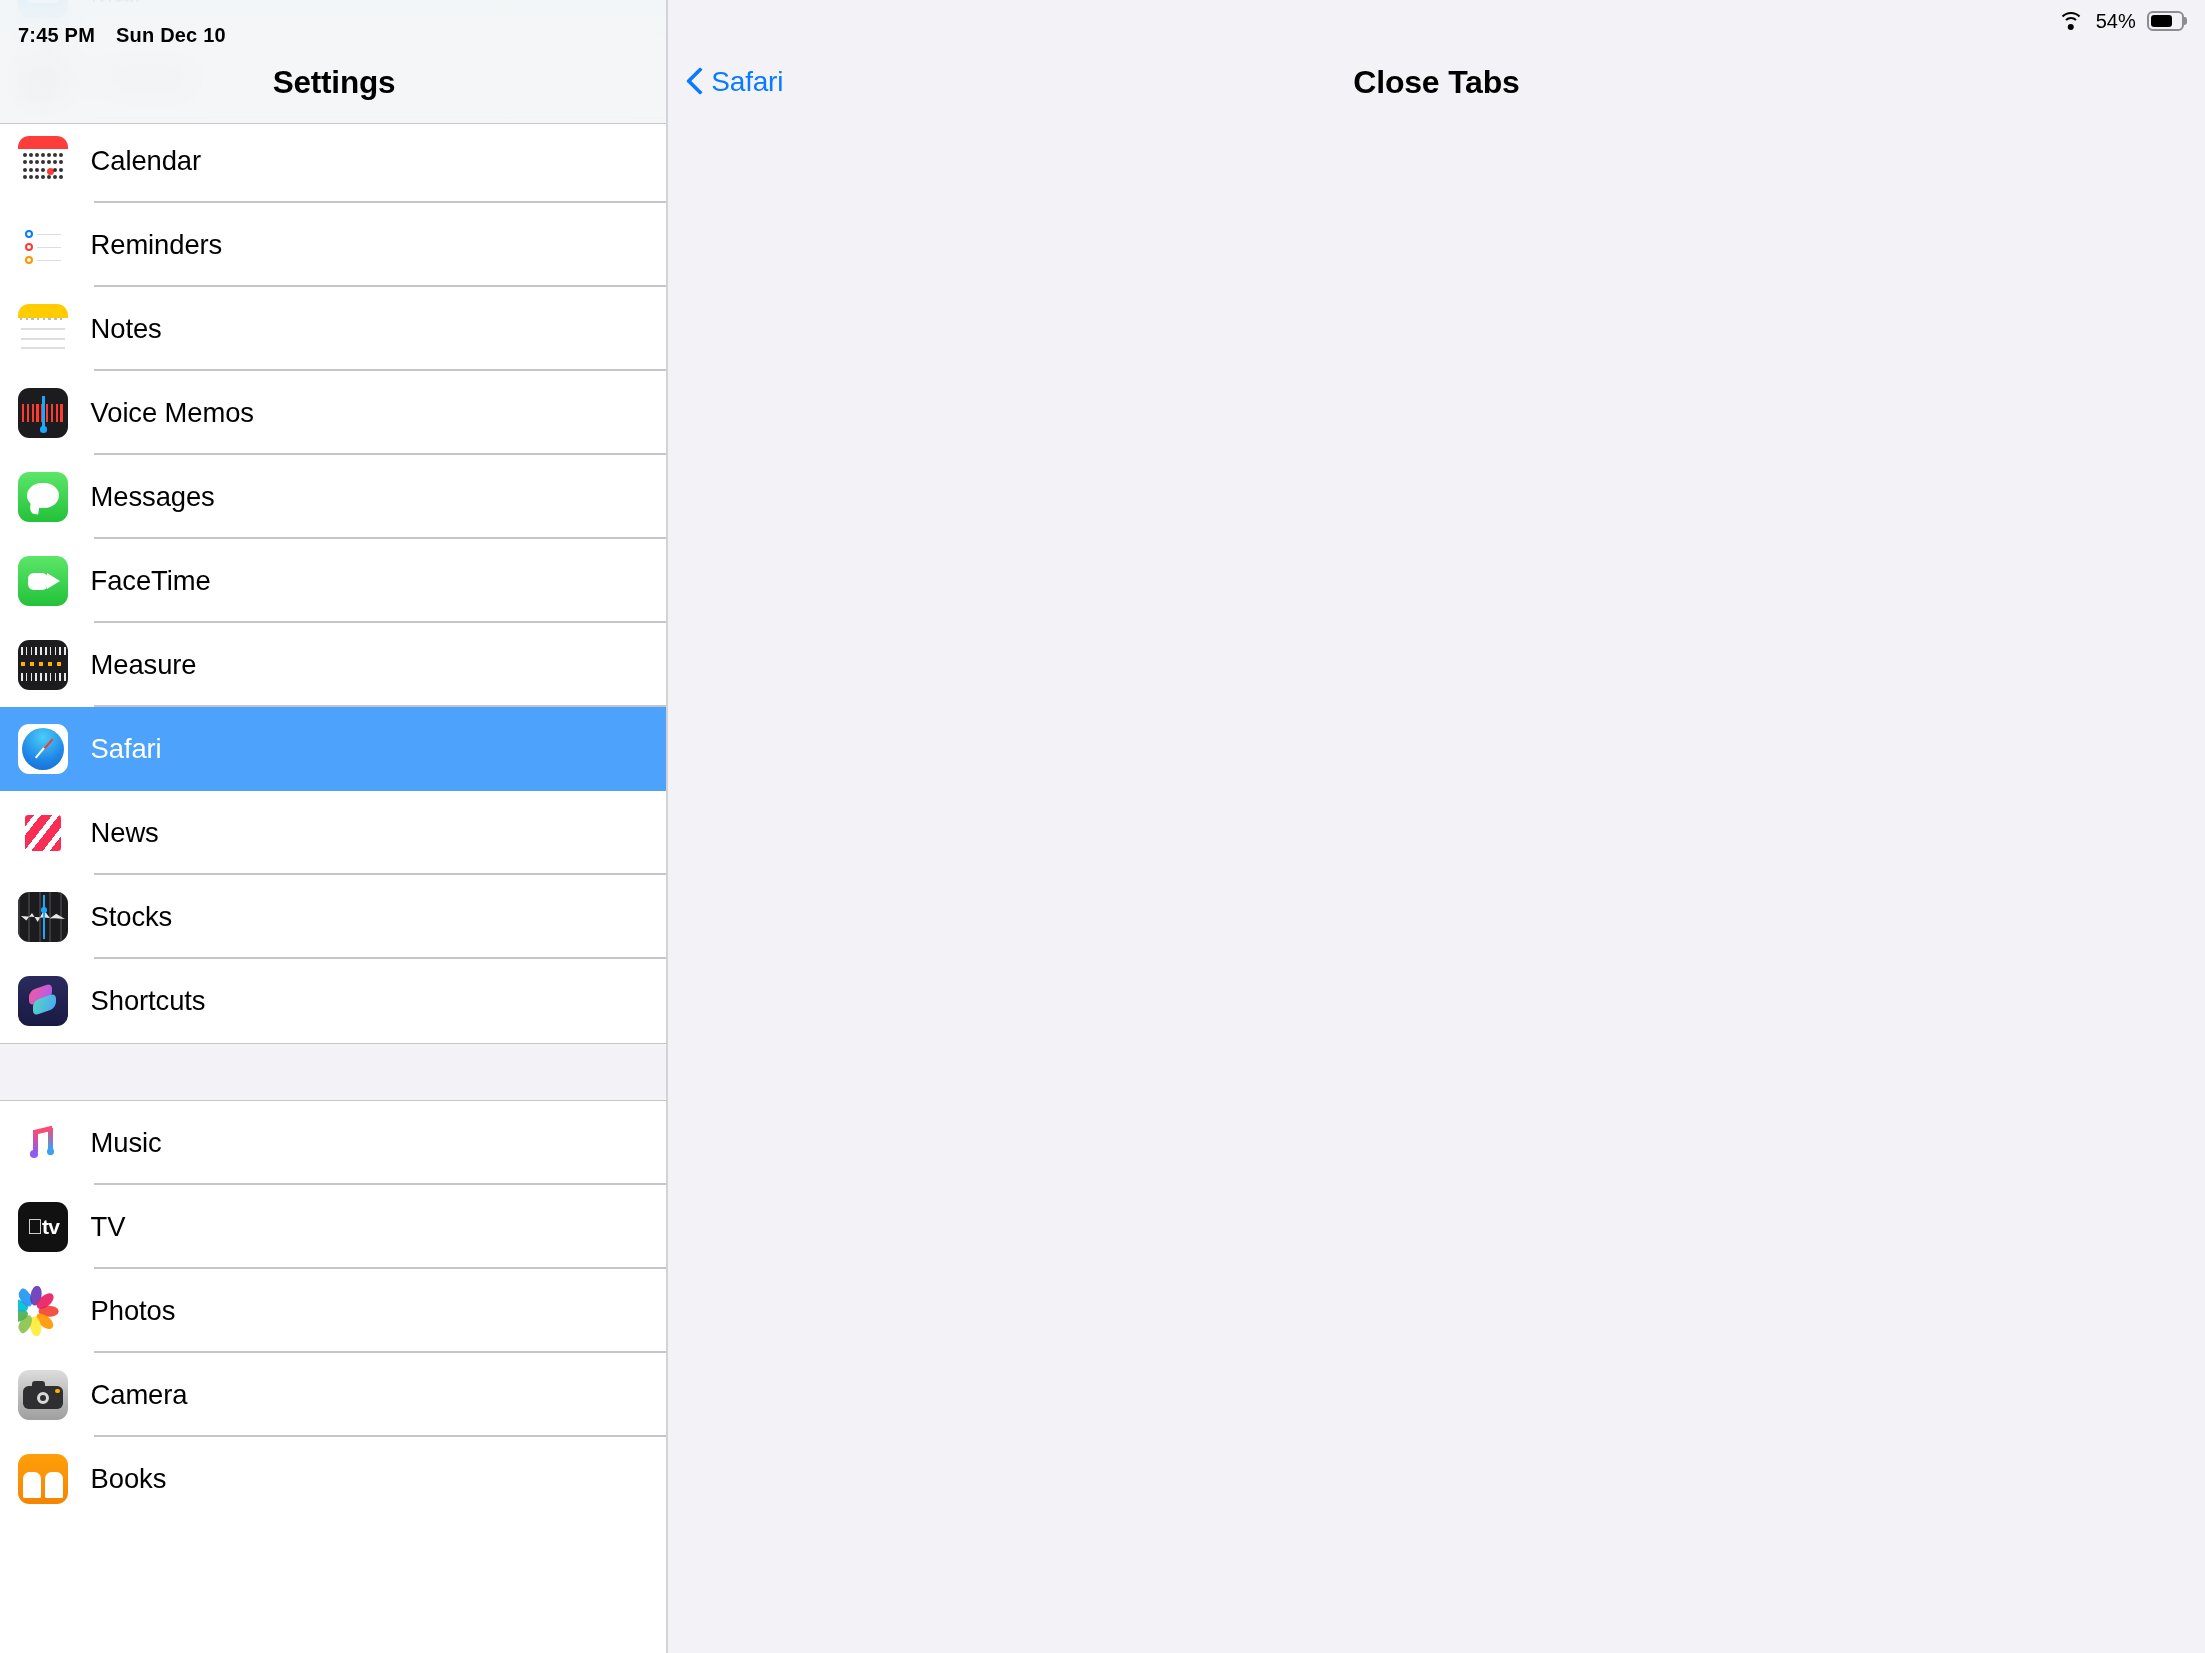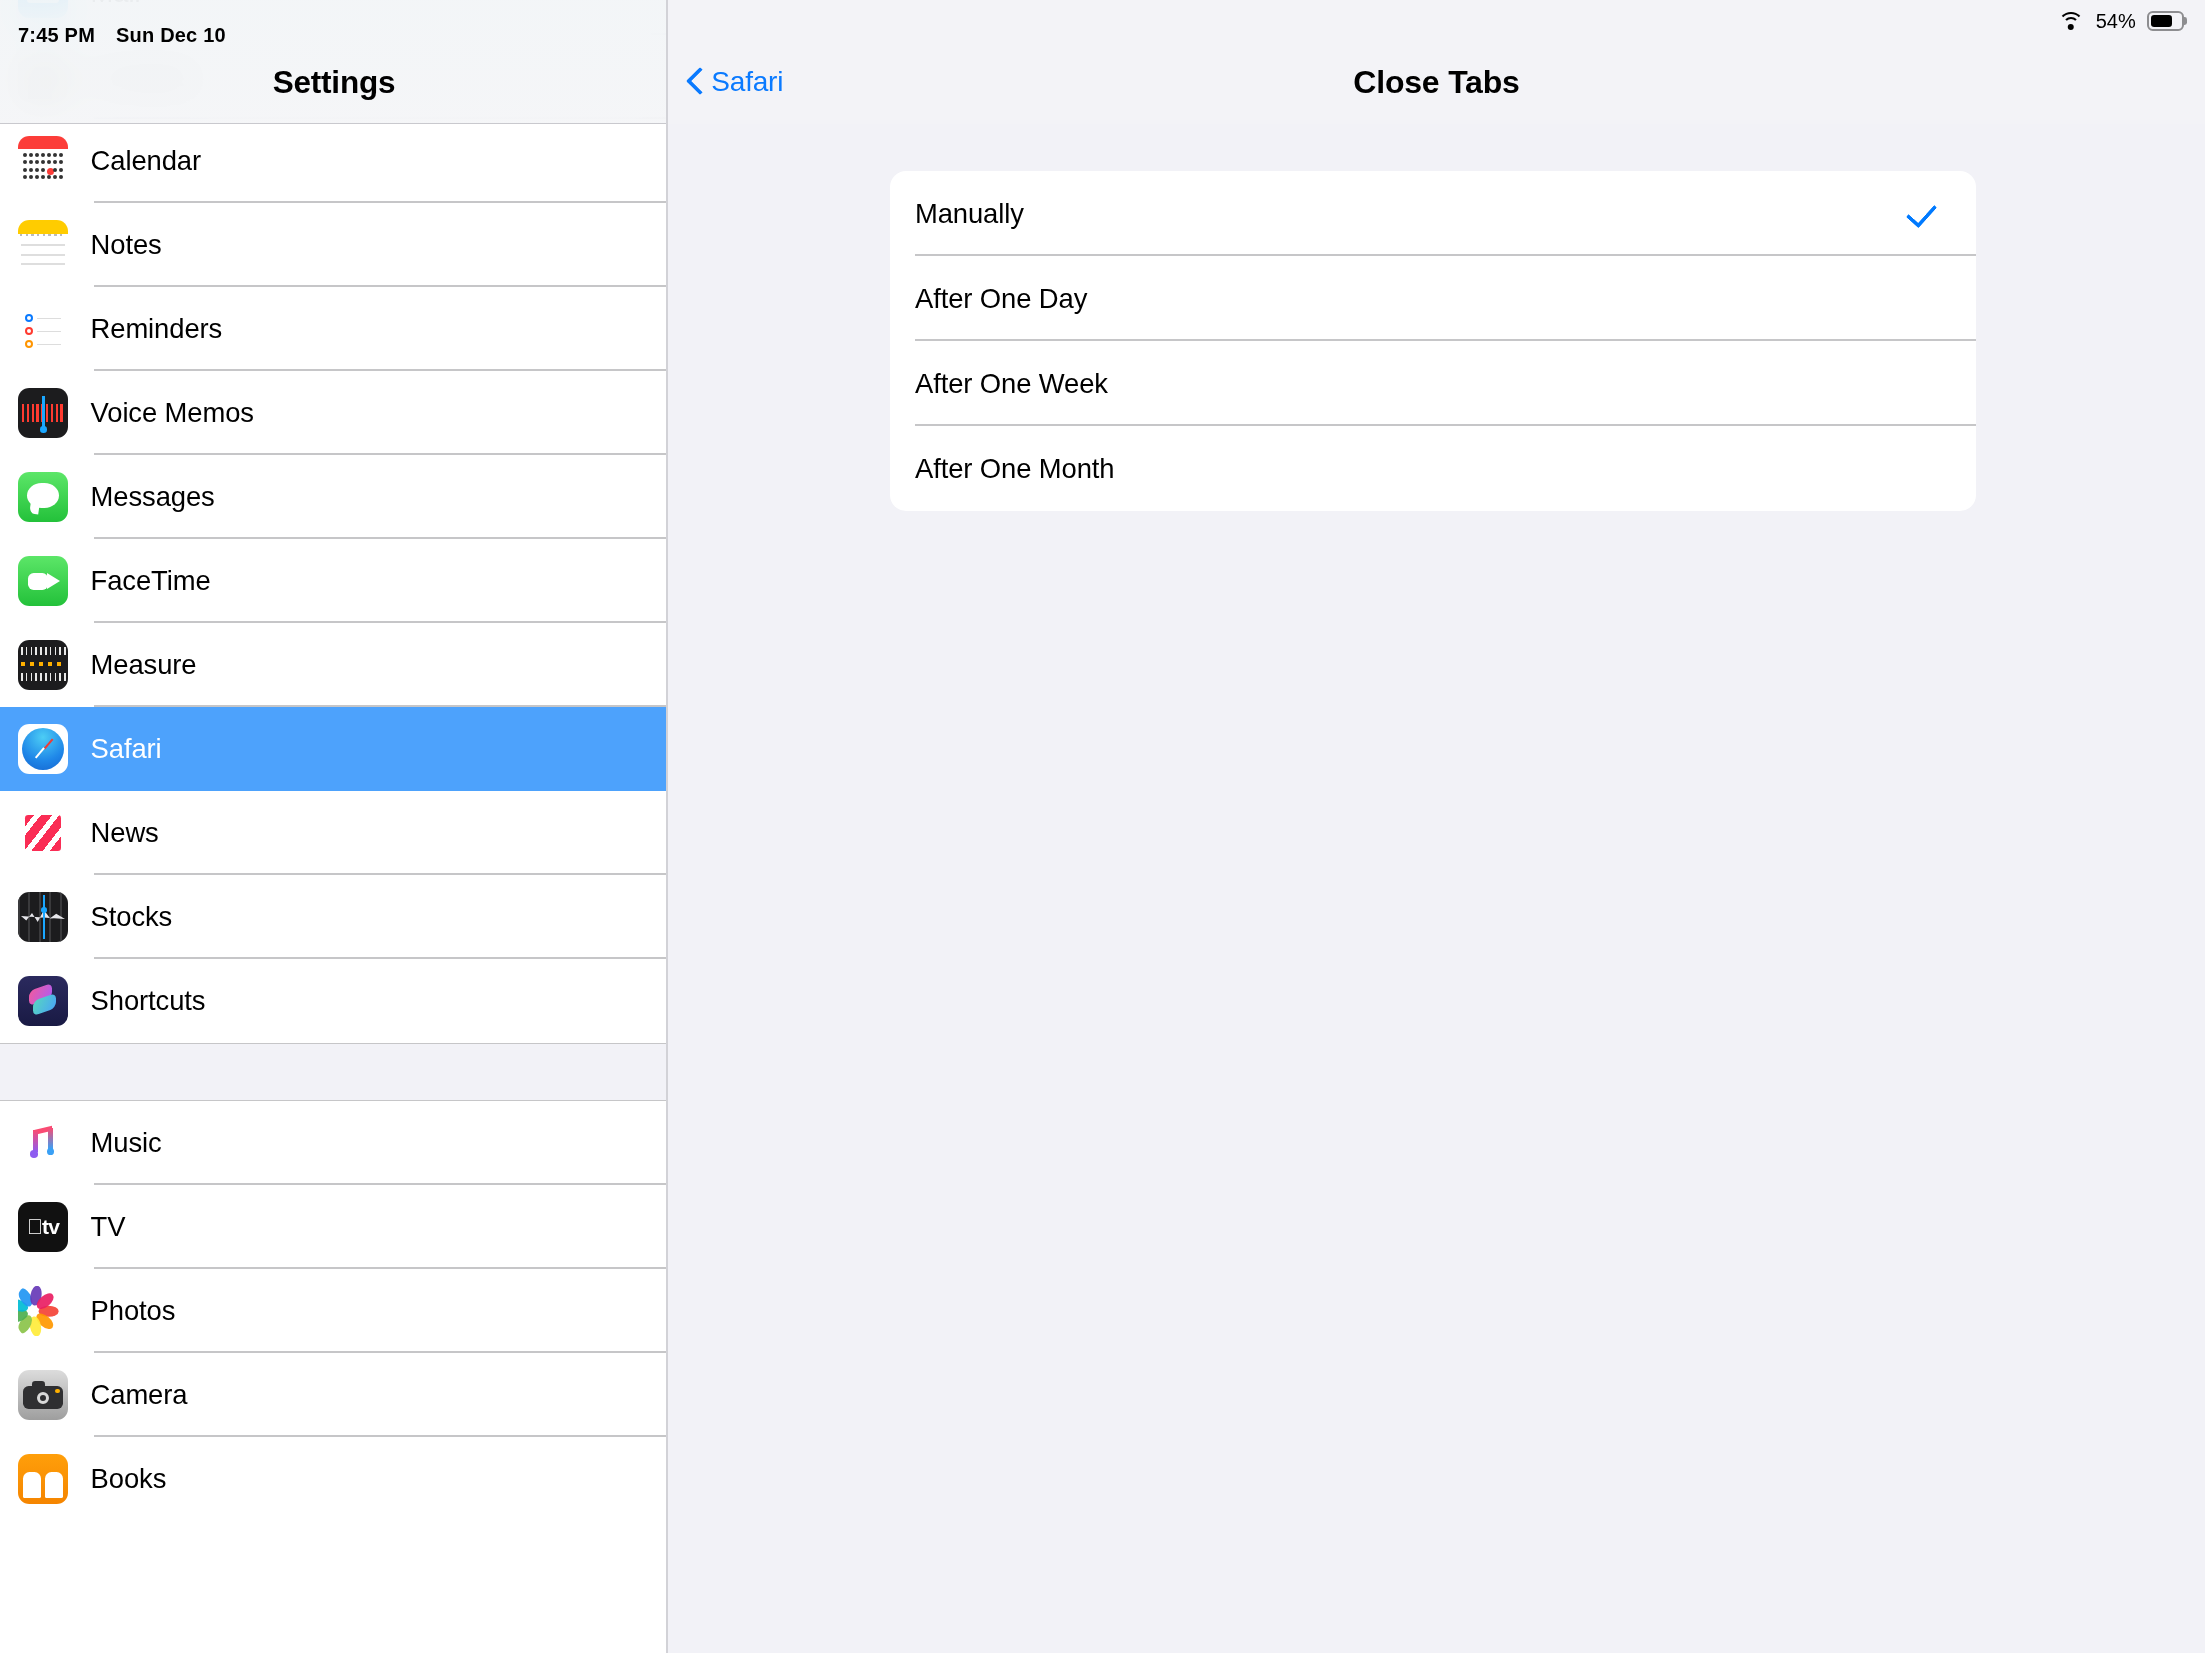--- a/index.html
+++ b/index.html
@@ -368,49 +368,49 @@
                 <i class="" style="left:75%;top:78%"></i>
                 <i class="" style="left:90%;top:78%"></i>
               </div>
             </div>
           </div>
           <div class="row-label">Calendar</div>
           <div class="row-sep"></div>
         </div>
         <div class="row">
           <div class="row-icon">
+            <div class="ic ic-rem">
+              <div class="r" style="top:20%;border-color:#0a7aff">
+                <span style="position:absolute;inset:2.4px;border-radius:50%;background:#0a7aff"></span>
+              </div>
+              <div class="l" style="top:27%"></div>
+              <div class="r" style="top:46%;border-color:#ff3b30">
+                <span style="position:absolute;inset:2.4px;border-radius:50%;background:#ff3b30"></span>
+              </div>
+              <div class="l" style="top:53%"></div>
+              <div class="r" style="top:72%;border-color:#ff9500">
+                <span style="position:absolute;inset:2.4px;border-radius:50%;background:#ff9500"></span>
+              </div>
+              <div class="l" style="top:79%"></div>
+            </div>
+          </div>
+          <div class="row-label">Reminders</div>
+          <div class="row-sep"></div>
+        </div>
+        <div class="row">
+          <div class="row-icon">
             <div class="ic ic-notes">
               <div class="top"></div>
               <div class="perf"></div>
               <div class="ln" style="top:48%"></div>
               <div class="ln" style="top:68%"></div>
               <div class="ln" style="top:86%"></div>
             </div>
           </div>
           <div class="row-label">Notes</div>
-          <div class="row-sep"></div>
-        </div>
-        <div class="row">
-          <div class="row-icon">
-            <div class="ic ic-rem">
-              <div class="r" style="top:20%;border-color:#0a7aff">
-                <span style="position:absolute;inset:2.4px;border-radius:50%;background:#0a7aff"></span>
-              </div>
-              <div class="l" style="top:27%"></div>
-              <div class="r" style="top:46%;border-color:#ff3b30">
-                <span style="position:absolute;inset:2.4px;border-radius:50%;background:#ff3b30"></span>
-              </div>
-              <div class="l" style="top:53%"></div>
-              <div class="r" style="top:72%;border-color:#ff9500">
-                <span style="position:absolute;inset:2.4px;border-radius:50%;background:#ff9500"></span>
-              </div>
-              <div class="l" style="top:79%"></div>
-            </div>
-          </div>
-          <div class="row-label">Reminders</div>
           <div class="row-sep"></div>
         </div>
         <div class="row">
           <div class="row-icon">
             <div class="ic ic-vm">
               <div class="wave"></div>
               <div class="stick"></div>
               <div class="knob"></div>
             </div>
           </div>
@@ -559,38 +559,20 @@
         <div class="sb-date">Sun Dec 10</div>
       </div>
       <div class="sb-title">Settings</div>
     </div>
 
     <div class="sb-divider"></div>
   </div>
 
   <div id="detail">
 
-    <div class="card" id="options-card">
-        <div class="opt">
-          <div class="opt-label">Manually</div>
-          <div class="check"></div>
-          <div class="opt-sep"></div>
-        </div>
-        <div class="opt">
-          <div class="opt-label">After One Day</div>
-          <div class="opt-sep"></div>
-        </div>
-        <div class="opt">
-          <div class="opt-label">After One Week</div>
-          <div class="opt-sep"></div>
-        </div>
-        <div class="opt">
-          <div class="opt-label">After One Month</div>
-        </div>
-      </div>
 
     <div class="dt-navbar">
       <div class="dt-status">
         <div class="wifi-icon">
           <i></i>
             <i></i>
             <i></i>
         </div>
         <div class="batt-pct">54%</div>
         <div class="batt">

